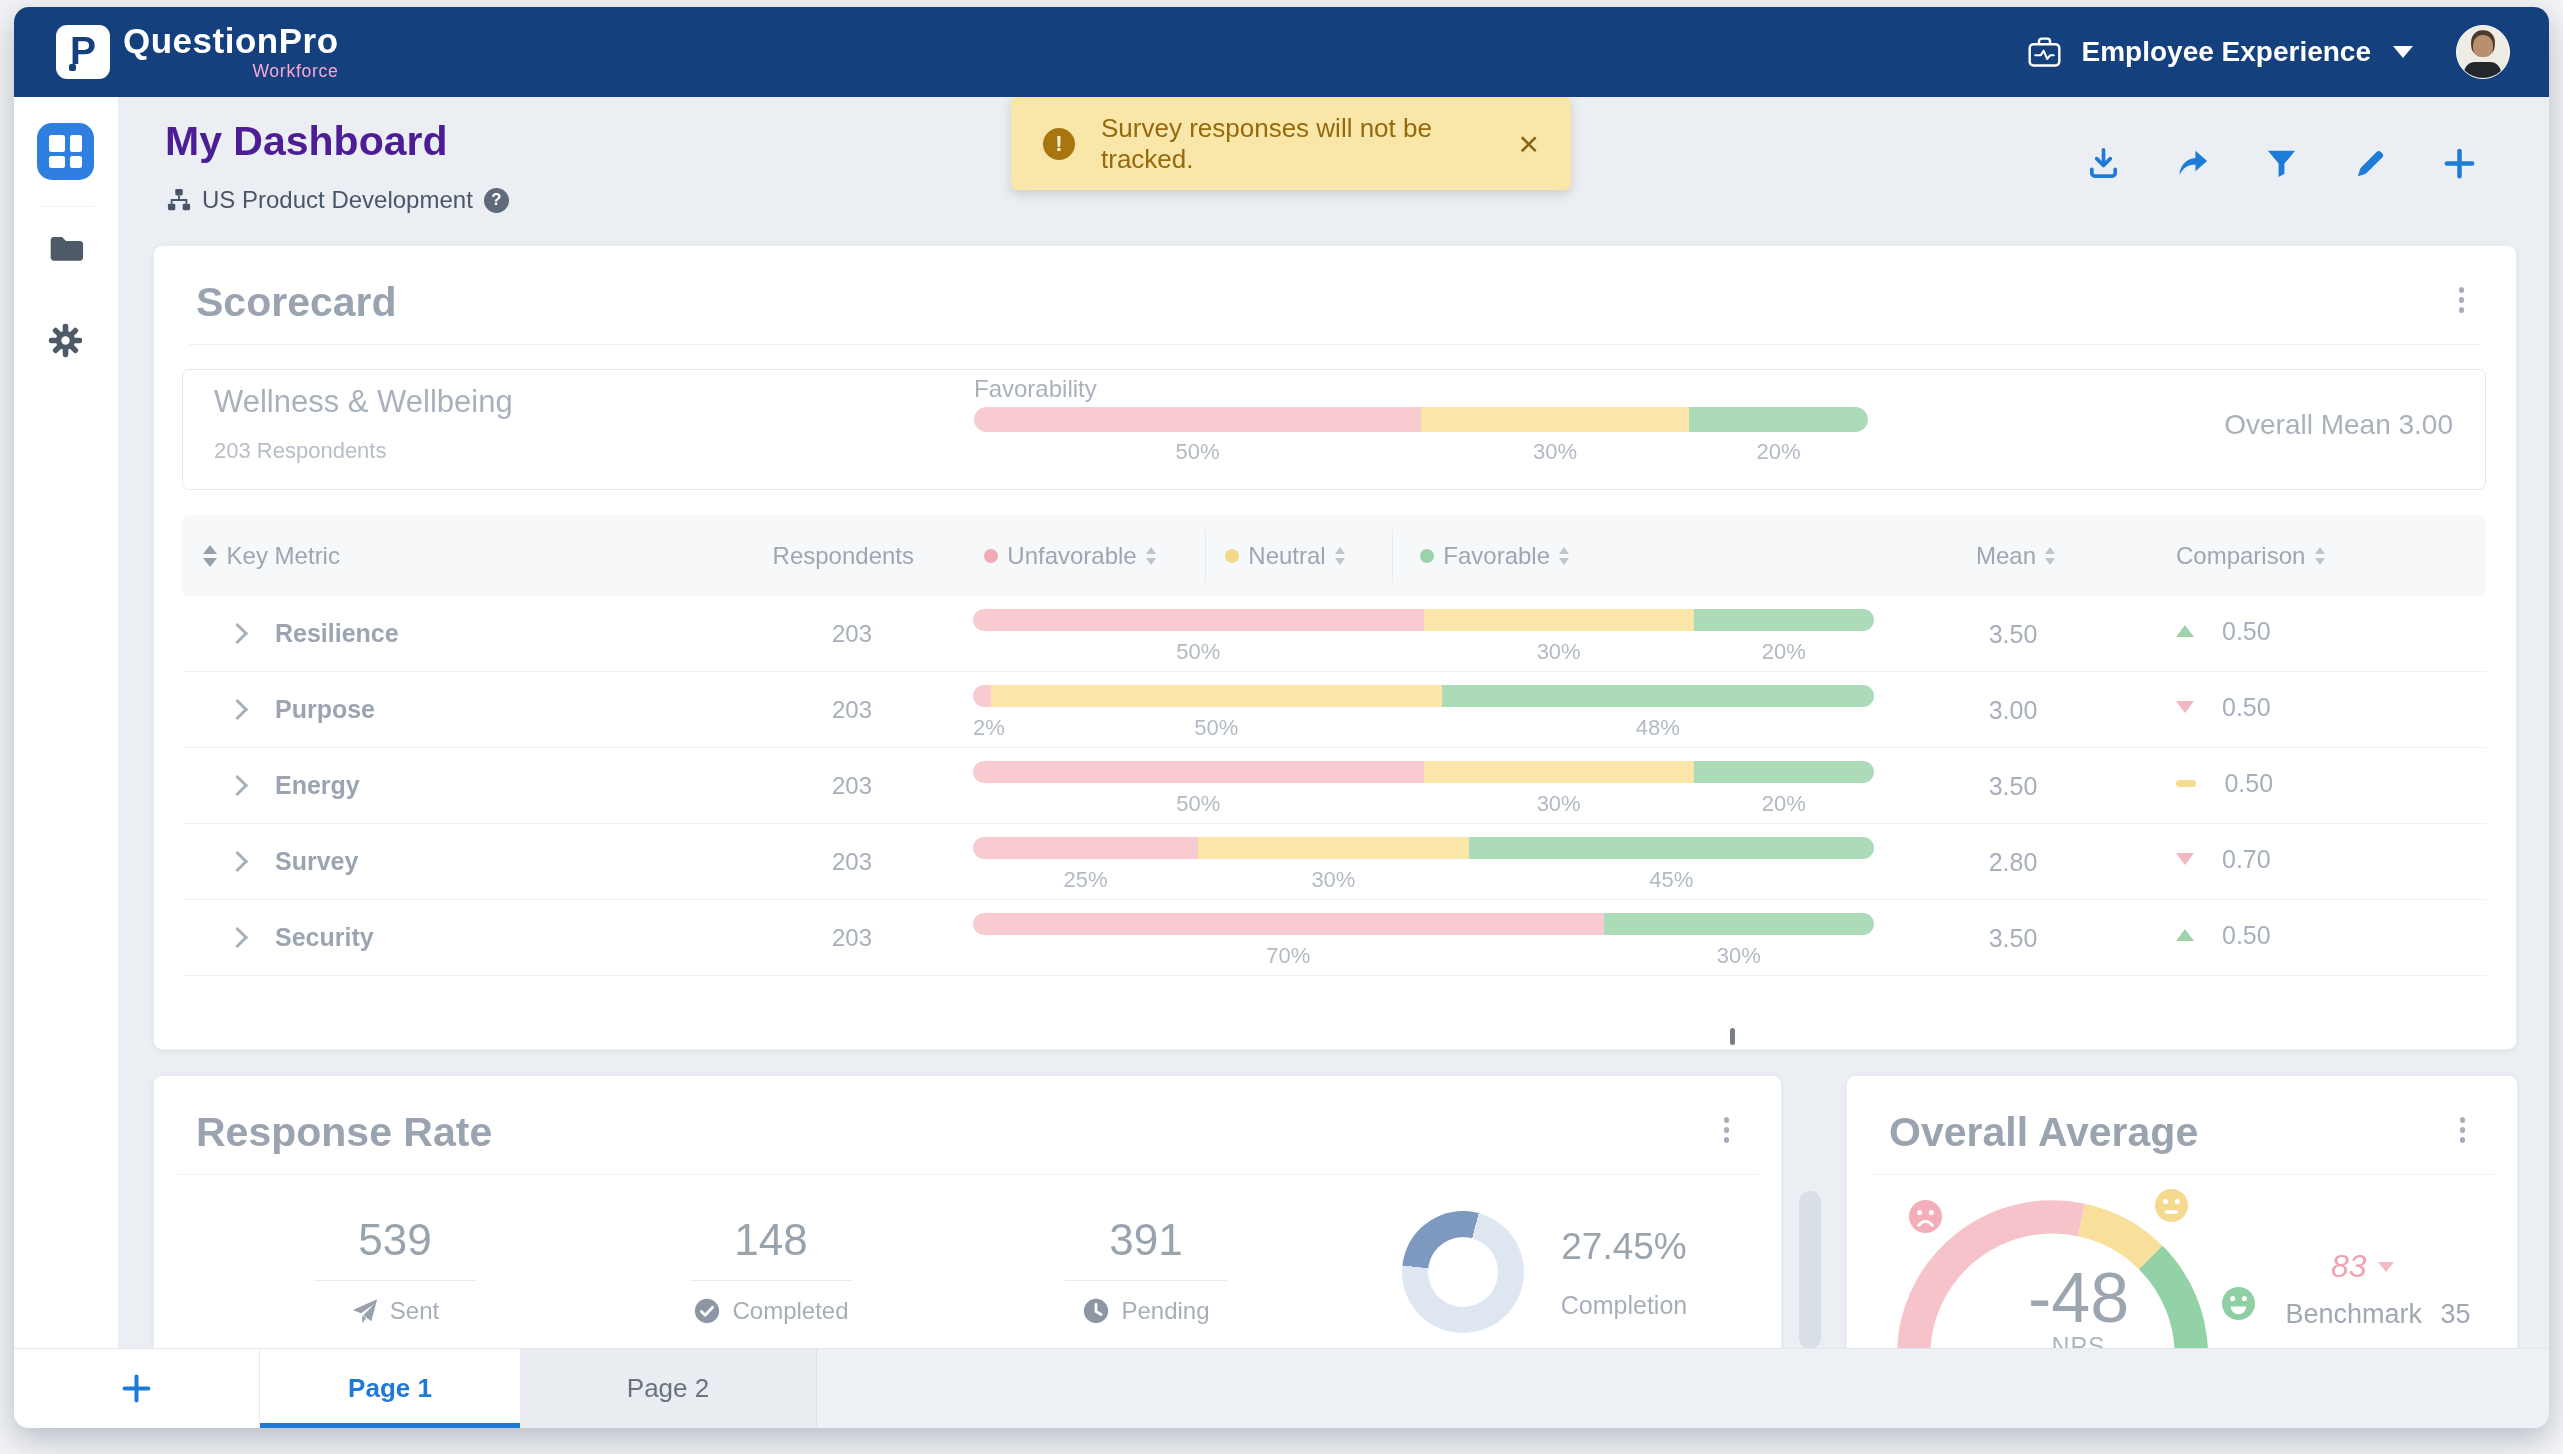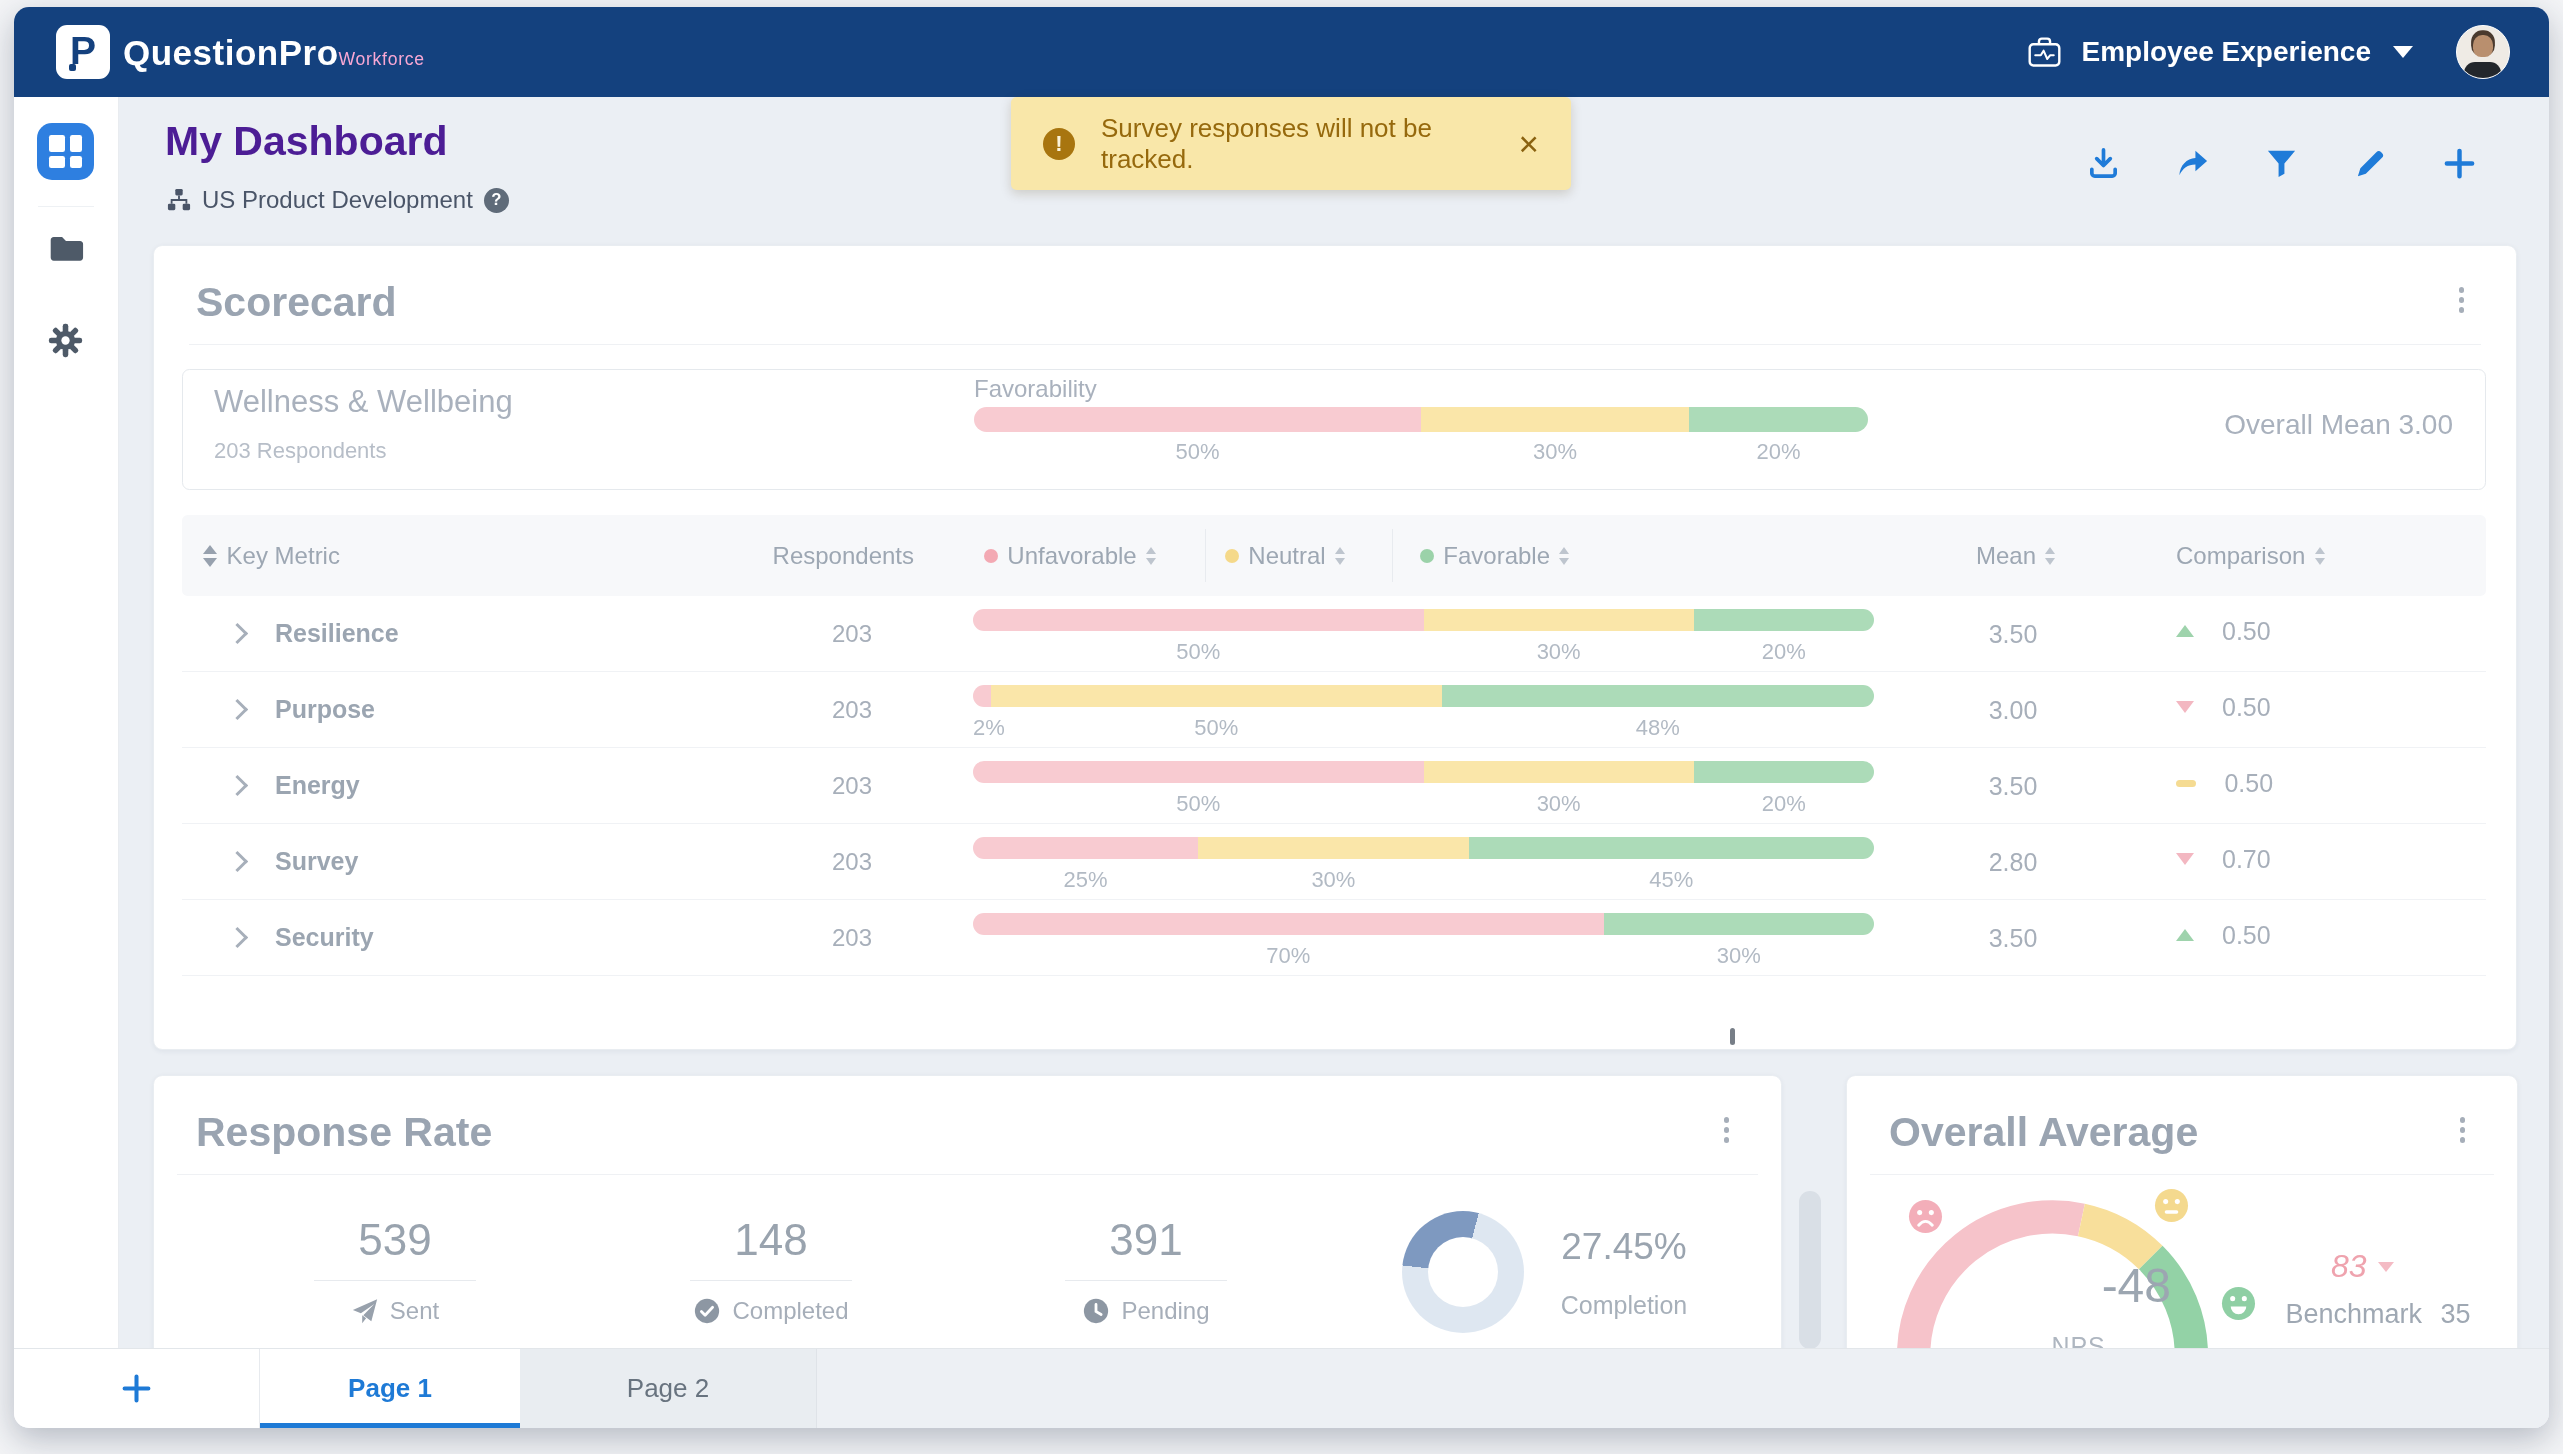--- a/index.html
+++ b/index.html
@@ -4,21 +4,21 @@
 <style>
   html,body{margin:0;padding:0;width:2563px;height:1454px;font-family:"Liberation Sans",sans-serif;}
   .stage{position:relative;width:2563px;height:1454px;background:#F3F4F6;overflow:hidden;}
   .window{position:absolute;left:14px;top:7.4px;width:2535px;height:1421px;background:#EBEFF4;border-radius:15px;overflow:hidden;box-shadow:0 11px 32px rgba(25,40,70,.28);}
 
   
   .navbar{position:absolute;top:0;left:0;right:0;height:90px;background:#14417E;display:flex;align-items:center;}
   .logo-box{margin-left:42px;width:54px;height:54px;background:#fff;border-radius:11px;position:relative;display:flex;align-items:center;justify-content:center;}
   .logo-p{font-size:39px;font-weight:800;color:#14417E;line-height:1;margin-top:-2.8px;}
   .logo-box::after{content:"";position:absolute;left:13px;bottom:8.3px;width:7.4px;height:7.4px;background:#14417E;border-radius:1.9px;}
-  .brand{margin-left:13px;display:flex;align-items:flex-end;}
+  .brand{margin-left:13px;display:flex;flex-direction:column;align-items:flex-end;}
   .brand-name{font-size:35px;font-weight:700;color:#fff;line-height:1;letter-spacing:0.5px;}
   .brand-sub{font-size:17.6px;color:#f9a8d4;font-weight:300;margin-top:2.8px;letter-spacing:0.7px;}
   .nav-right{margin-left:auto;margin-right:39px;display:flex;align-items:center;}
   .kit-icon{width:41px;height:37px;margin-right:16.7px;}
   .workspace{font-size:28px;font-weight:700;color:#fff;}
   .nav-caret{margin-left:22px;width:0;height:0;border-left:10.2px solid transparent;border-right:10.2px solid transparent;border-top:12px solid #fff;}
   .avatar{margin-left:43px;width:52px;height:52px;border-radius:50%;background:#EFEBE5;position:relative;overflow:hidden;border:1.9px solid #fff;}
   .avatar::before{content:"";position:absolute;left:16px;top:8.3px;width:20.4px;height:22px;background:#B98F6E;border-radius:45% 45% 40% 40%;box-shadow:0 -2.8px 0 1.9px #4A3A2E;}
   .avatar::after{content:"";position:absolute;left:7.4px;bottom:-3.7px;width:37px;height:20.4px;background:#23272C;border-radius:11px 11px 0 0;}
 
@@ -116,21 +116,21 @@
   .overall-card{left:1728px;top:978px;width:670px;height:399px;}
   .gauge-svg{position:absolute;left:11px;top:85px;width:389px;height:197px;}
   .gauge-unfavorable{stroke:#F6C3CA;}
   .gauge-neutral{stroke:#F8DF9B;}
   .gauge-favorable{stroke:#93D2A6;}
   .gauge-svg path{fill:none;stroke-width:36px;}
   .face{position:absolute;width:35px;height:35px;}
   .face-sad{left:61px;top:123px;}
   .face-neutral{left:307px;top:112px;}
   .face-happy{left:374px;top:210px;}
-  .nps-value{position:absolute;left:139px;width:185px;top:182px;font-size:48px;color:#9CA6B1;text-align:right;}
+  .nps-value{position:absolute;left:139px;width:185px;top:182px;font-size:70px;color:#9CA6B1;text-align:center;}
   .nps-label{position:absolute;left:139px;width:185px;top:256px;font-size:25px;color:#AEB6C0;text-align:center;letter-spacing:0.9px;}
   .bench-delta{position:absolute;left:484px;top:172px;display:flex;align-items:center;gap:11px;}
   .bench-delta-val{font-size:32px;color:#EFA3AE;font-style:italic;}
   .tri-down-sm{width:0;height:0;border-left:8.3px solid transparent;border-right:8.3px solid transparent;border-top:10.2px solid #F4BBC4;}
   .bench-line{position:absolute;left:415px;top:223px;width:232px;display:flex;justify-content:center;gap:18.5px;font-size:27px;color:#9FA8B3;}
 
   .gap-scrollbar{position:absolute;left:1681px;top:1094px;width:22px;height:158px;border-radius:11px;background:#D9DFE6;cursor:grab;}
 
   
   .tabbar{position:absolute;left:0;right:0;bottom:0;height:79px;background:#EDF0F4;border-top:0.9px solid #E2E6EA;display:flex;}

